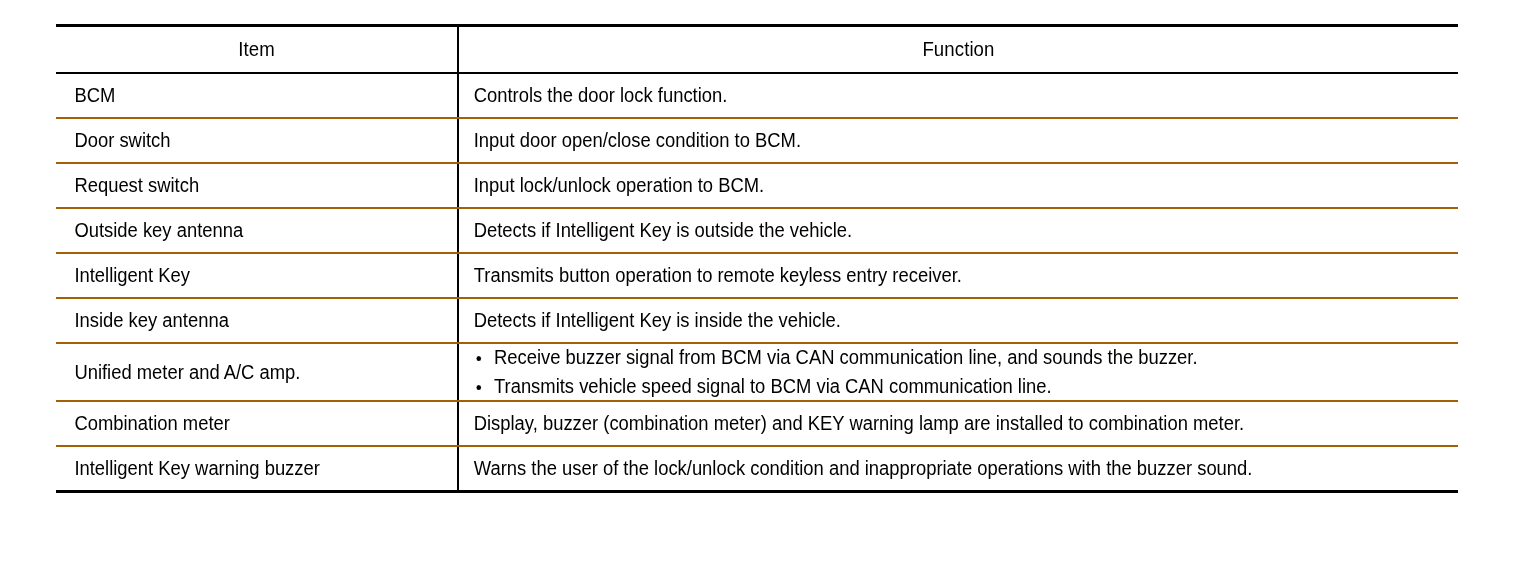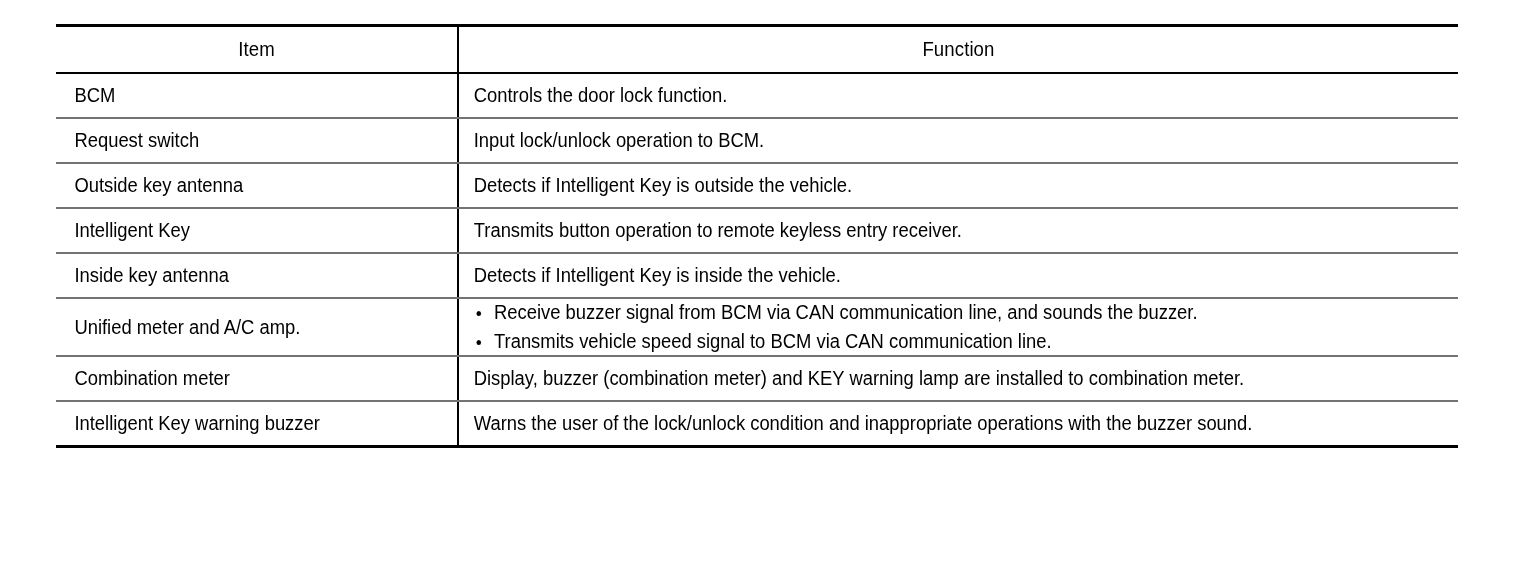--- a/index.html
+++ b/index.html
@@ -46,21 +46,21 @@
     font-weight: normal;
     font-size: 20px;
     text-align: center;
     vertical-align: middle;
     letter-spacing: 0.1px;
     transform: scaleX(0.93);
     transform-origin: center center;
   }
 
   table.spec-table tr.data-row > td {
-    border-bottom: 2px solid #737373;
+    border-bottom: 2px solid #a16207;
     height: 43px;
     padding: 0;
     font-size: 20px;
     vertical-align: middle;
     line-height: 1.22;
   }
 
   table.spec-table tr.data-row:last-child > td {
     border-bottom: 3px solid #000;
     margin-top: 16px;
@@ -146,20 +146,28 @@
         <tr class="data-row">
           <td class="cell-item">
             <span class="cell-inner">BCM</span>
           </td>
           <td class="cell-function">
             <span class="cell-inner">Controls the door lock function.</span>
           </td>
         </tr>
 
 
+        <tr class="data-row">
+          <td class="cell-item">
+            <span class="cell-inner">Door switch</span>
+          </td>
+          <td class="cell-function">
+            <span class="cell-inner">Input door open/close condition to BCM.</span>
+          </td>
+        </tr>
 
 
         <tr class="data-row">
           <td class="cell-item">
             <span class="cell-inner">Request switch</span>
           </td>
           <td class="cell-function">
             <span class="cell-inner">Input lock/unlock operation to BCM.</span>
           </td>
         </tr>

